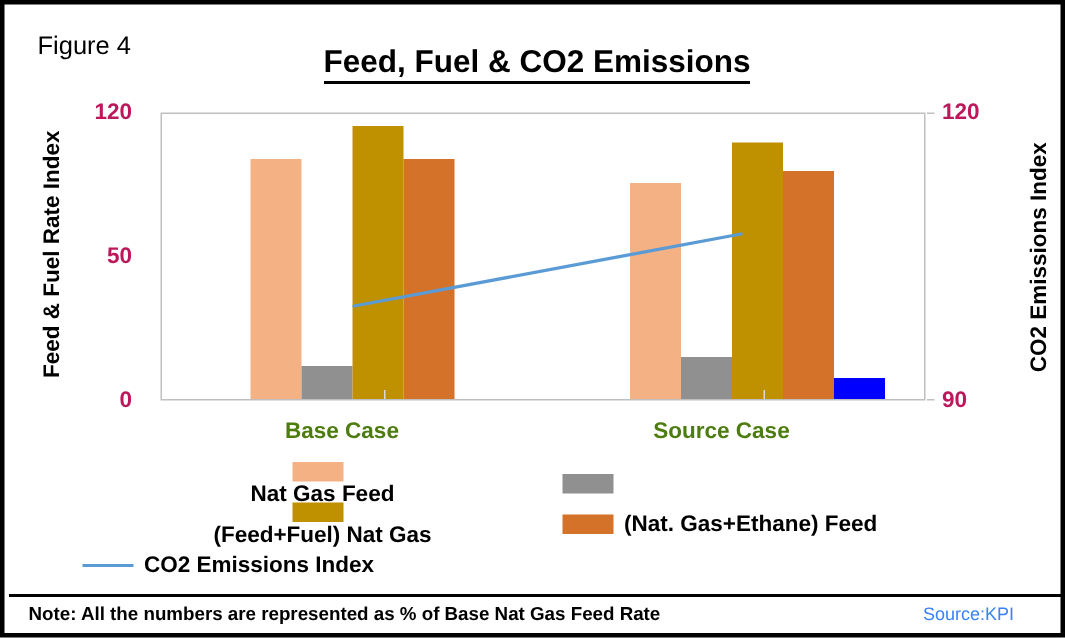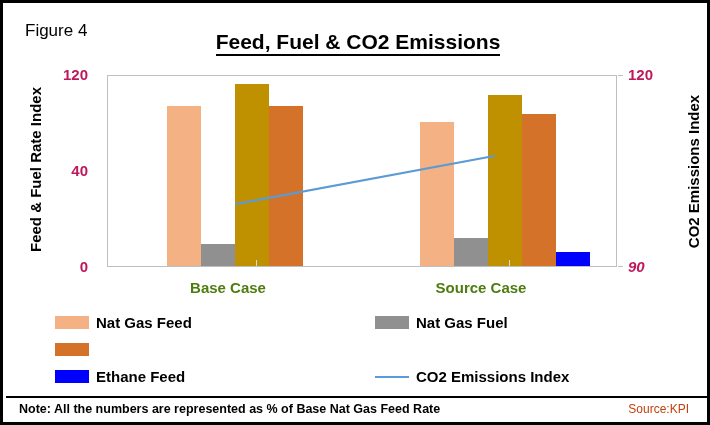--- a/index.html
+++ b/index.html
@@ -71,60 +71,60 @@
   
   .bar{position:absolute;bottom:0;}
   .minortick{position:absolute;bottom:0;width:1px;height:6px;background:#d9d9d9;}
   svg#trend{position:absolute;left:0;top:0;}
   
   #legend{
     position:absolute;left:52px;top:306px;width:620px;
   }
   .leg-row{display:flex;height:27px;align-items:center;}
   .leg-item{display:flex;align-items:center;}
-  .leg-item.col1{width:320px;}
+  .leg-item.col1{width:320px;flex-direction:column;}
   .leg-item.col2{width:300px;}
   .swatch{width:34px;height:13px;margin-right:7px;flex:none;}
   .swatch-line{width:34px;height:13px;margin-right:7px;flex:none;position:relative;}
   .swatch-line::after{
     content:"";position:absolute;left:0;top:6px;width:34px;height:2px;background:#5B9BD5;
   }
   .leg-text{font-size:15px;font-weight:bold;color:#000;white-space:nowrap;}
   
   #footer-rule{
     position:absolute;left:3px;top:393px;width:704px;height:2px;background:#000;
   }
   #note{
     position:absolute;left:16px;top:399px;
     font-size:12.5px;font-weight:bold;color:#000;white-space:nowrap;
   }
   #source{
-    position:absolute;right:18px;top:399px;
-    font-size:12px;font-weight:normal;color:#c2410c;white-space:nowrap;
+    position:absolute;right:31px;top:399px;
+    font-size:12px;font-weight:normal;color:#3b82f6;white-space:nowrap;
   }
 </style>
 </head>
 <body>
 
 <div id="frame">
 
   <div class="fig-label">Figure 4</div>
 
   <div class="chart-title"><span>Feed, Fuel &amp; CO2 Emissions</span></div>
 
   <div class="axis-title" id="y-left-title">Feed &amp; Fuel Rate Index</div>
 
   <div class="axis-title" id="y-right-title">CO2 Emissions Index</div>
 
   <div class="tick-left" style="top:63px;">120</div>
-  <div class="tick-left" style="top:159px;">40</div>
+  <div class="tick-left" style="top:159px;">50</div>
   <div class="tick-left" style="top:255px;">0</div>
 
   <div class="tick-right" style="top:63px;">120</div>
-  <div class="tick-right" style="top:255px;font-style:italic;">90</div>
+  <div class="tick-right" style="top:255px;">90</div>
 
   <div class="tickmark" style="left:615px;top:72px;"></div>
   <div class="tickmark" style="left:615px;top:263px;"></div>
 
   <div id="plot">
 
     <div class="bar" style="left:59px;  width:34px; height:160px; background:#F4B183;"></div>
     <div class="bar" style="left:93px;  width:34px; height:22px;  background:#909090;"></div>
     <div class="bar" style="left:127px; width:34px; height:182px; background:#BF9000;"></div>
     <div class="bar" style="left:161px; width:34px; height:160px; background:#D4722A;"></div>
@@ -146,33 +146,33 @@
   <div class="cat-label" style="left:398px;">Source Case</div>
 
   <div id="legend">
     <div class="leg-row">
       <div class="leg-item col1">
         <span class="swatch" style="background:#F4B183;"></span>
         <span class="leg-text">Nat Gas Feed</span>
       </div>
       <div class="leg-item col2">
         <span class="swatch" style="background:#909090;"></span>
-        <span class="leg-text">Nat Gas Fuel</span>
-      </div>
-    </div>
-    <div class="leg-row">
-      <div class="leg-item col2">
-        <span class="swatch" style="background:#D4722A;"></span>
       </div>
     </div>
     <div class="leg-row">
       <div class="leg-item col1">
-        <span class="swatch" style="background:#0000FF;"></span>
-        <span class="leg-text">Ethane Feed</span>
+        <span class="swatch" style="background:#BF9000;"></span>
+        <span class="leg-text">(Feed+Fuel) Nat Gas</span>
       </div>
+      <div class="leg-item col2">
+        <span class="swatch" style="background:#D4722A;"></span>
+        <span class="leg-text">(Nat. Gas+Ethane) Feed</span>
+      </div>
+    </div>
+    <div class="leg-row">
       <div class="leg-item col2">
         <span class="swatch-line"></span>
         <span class="leg-text">CO2 Emissions Index</span>
       </div>
     </div>
   </div>
 
   <div id="footer-rule"></div>
   <div id="note">Note: All the numbers are represented as % of Base Nat Gas Feed Rate</div>
   <div id="source">Source:KPI</div>

